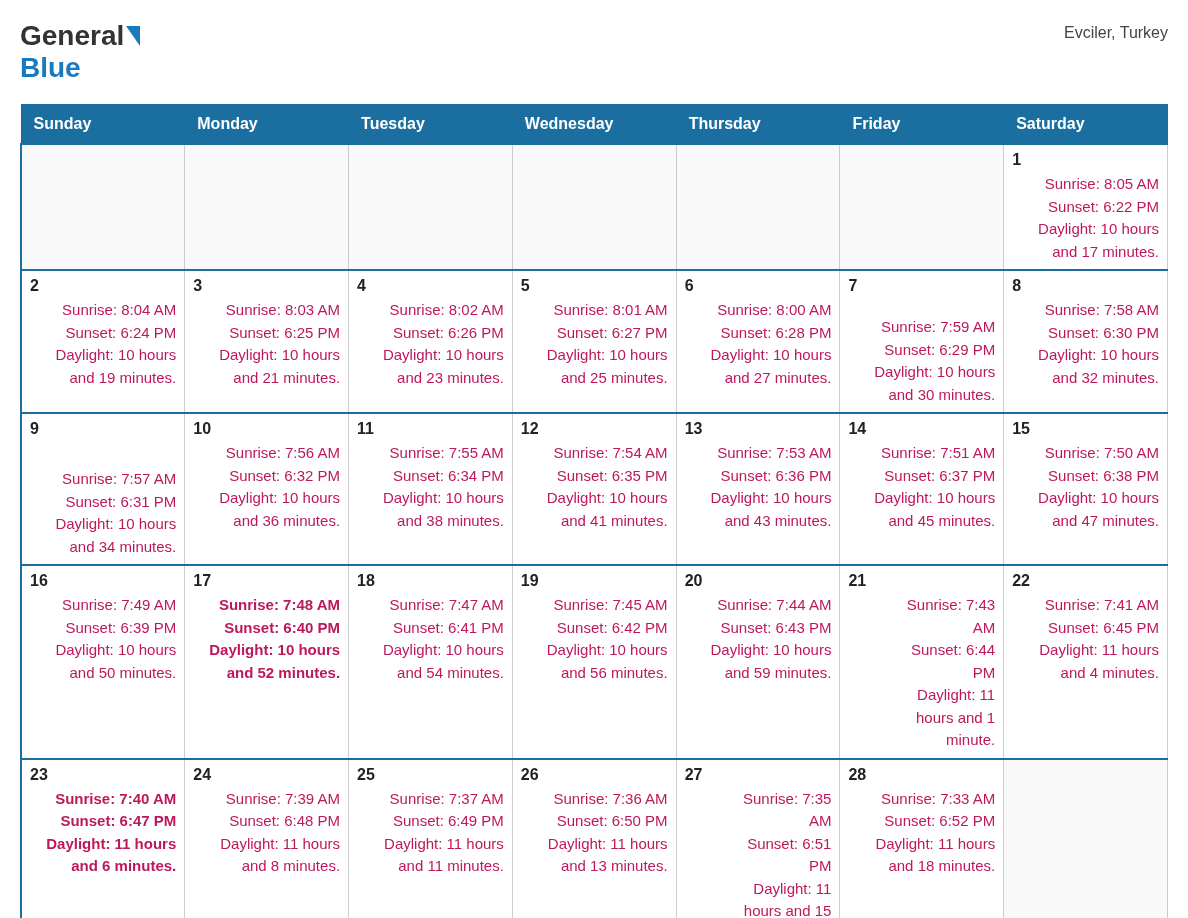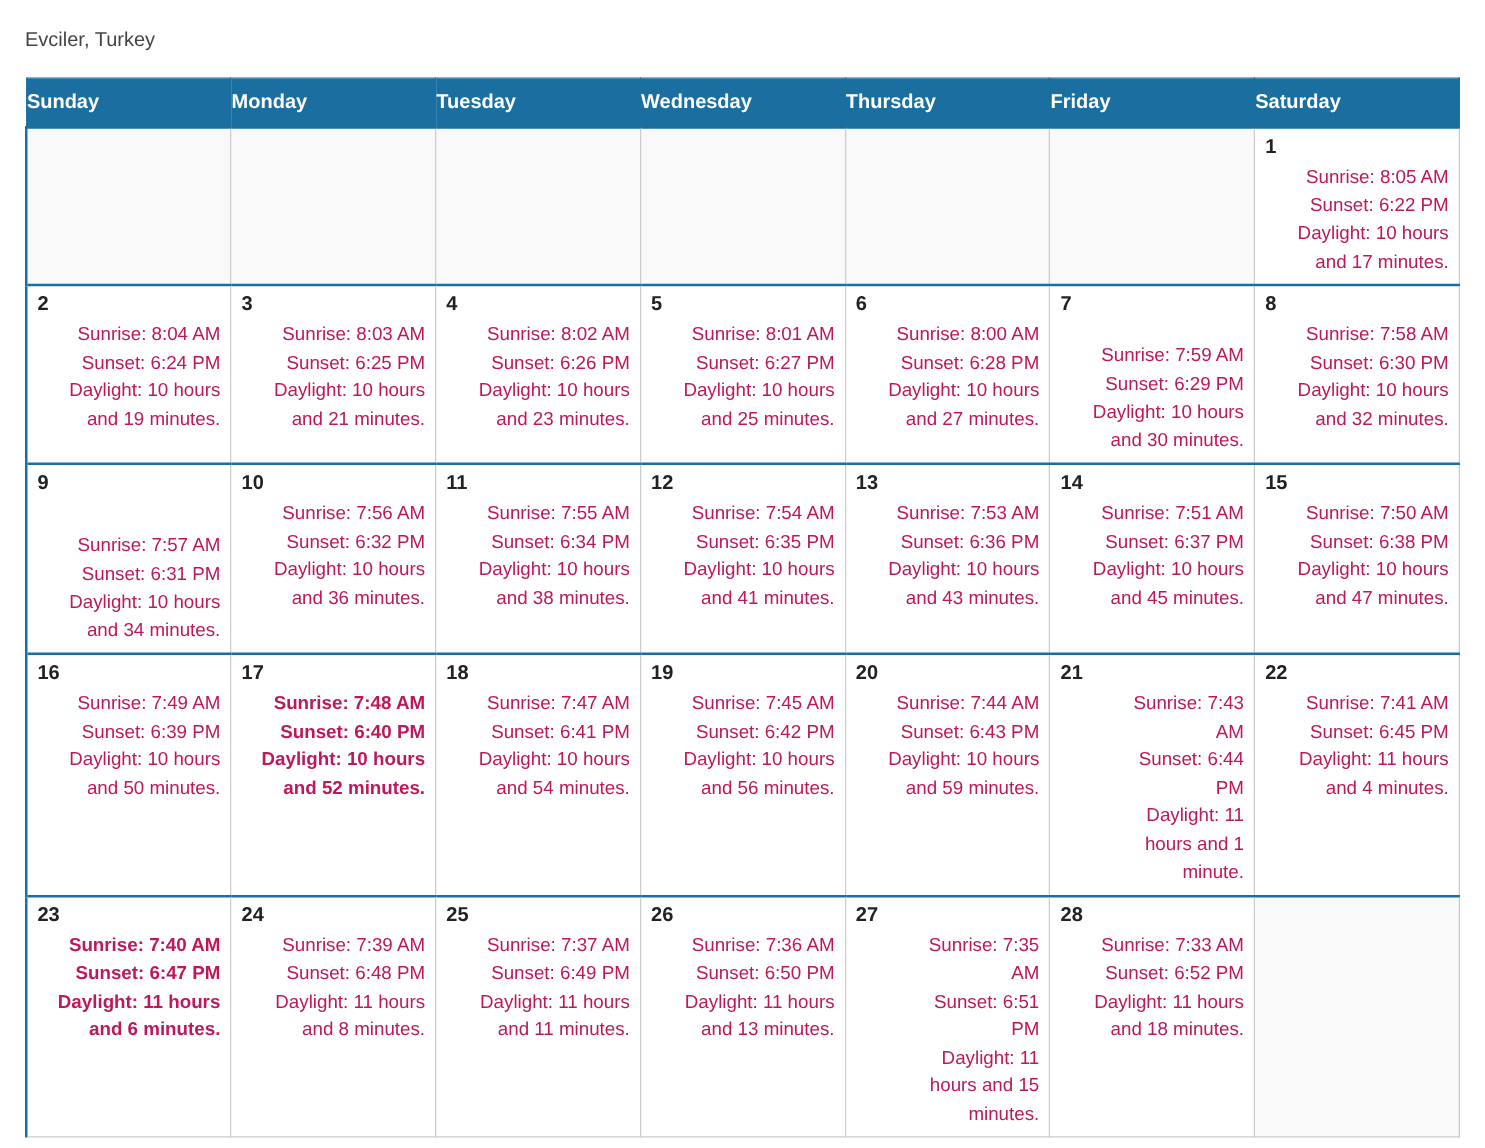--- a/index.html
+++ b/index.html
@@ -55,21 +55,21 @@
     }
     .calendar {
       width: 100%;
       border-collapse: collapse;
     }
     .calendar th {
       background-color: #1a6fa0;
       color: #fff;
       font-size: 16px;
       font-weight: bold;
-      padding: 10px 0;
+      padding: 10px 12px;
       text-align: left;
       border: 1px solid #1a6fa0;
     }
     .calendar td {
       border: 1px solid #ccc;
       vertical-align: top;
       padding: 6px 8px;
       width: 14.28%;
       min-height: 100px;
       font-size: 13px;
@@ -95,20 +95,29 @@
       border-left: 2px solid #1a6fa0;
     }
     .week-row td {
       border-top: 2px solid #1a6fa0;
     }
   </style>
 </head>
 <body>
 
 <div class="header">
+  <div class="logo">
+    <div class="logo-text">
+      <span class="logo-general">General</span>
+        <span class="logo-arrow"></span>
+    </div>
+    <div>
+      <span class="logo-blue">Blue</span>
+    </div>
+  </div>
   <div class="title-area">
     <div class="location">Evciler, Turkey</div>
   </div>
 </div>
 
 <table class="calendar">
   <thead>
     <tr>
       <th>Sunday</th>
       <th>Monday</th>

